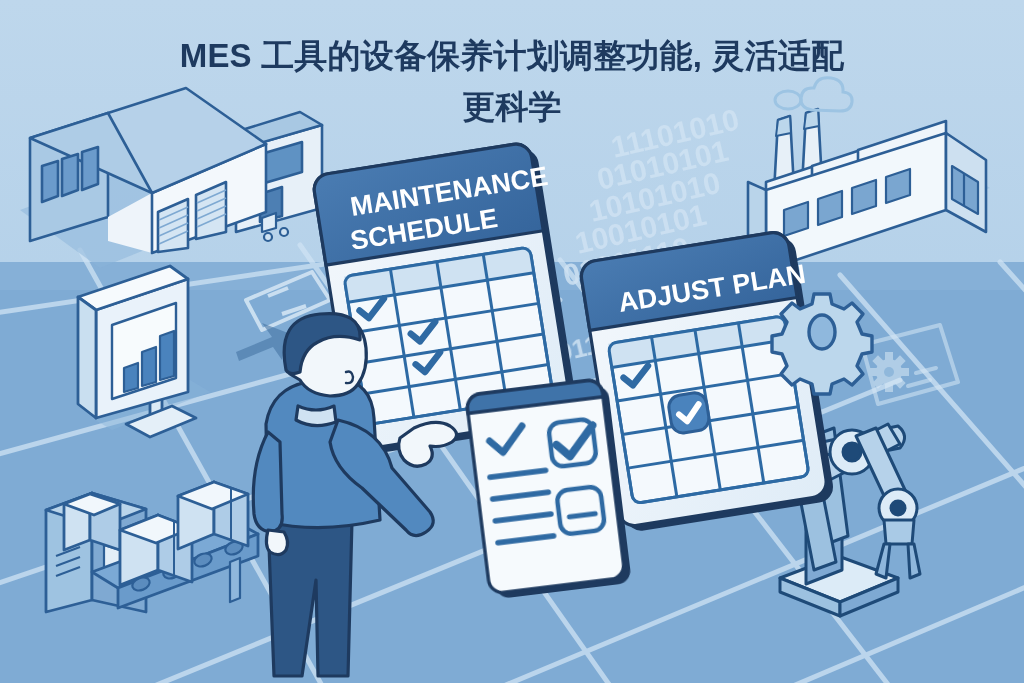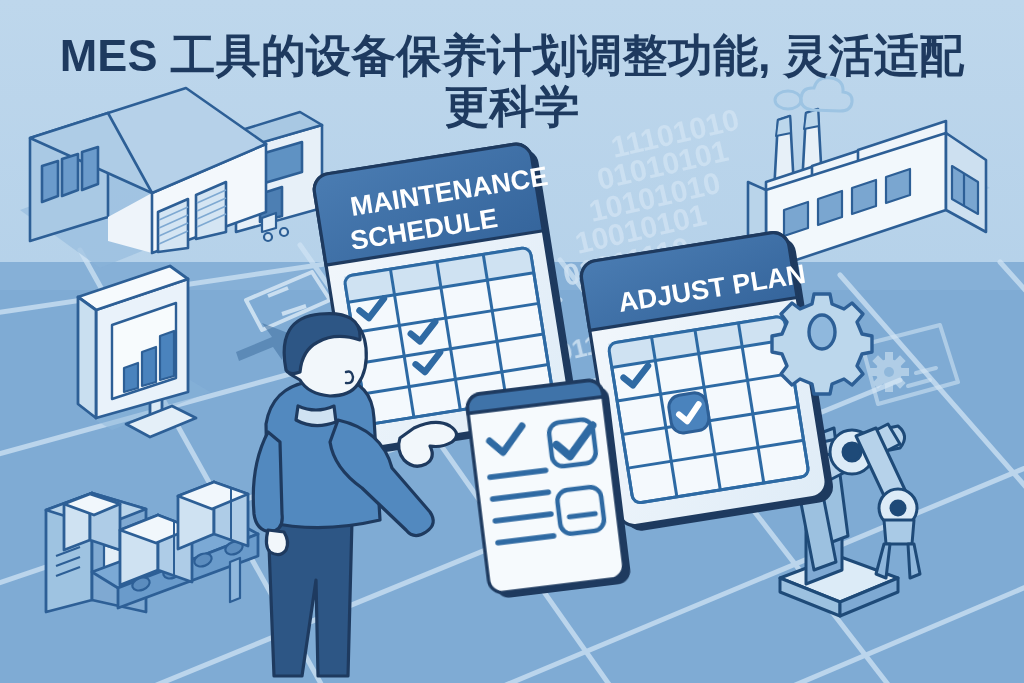--- a/index.html
+++ b/index.html
@@ -6,21 +6,21 @@
   body{
     width:1024px;height:683px;overflow:hidden;
     font-family:"Liberation Sans","DejaVu Sans",sans-serif;
     background:#b8d4ea;
   }
   #stage{position:relative;width:1024px;height:683px;overflow:hidden;}
   #art{position:absolute;left:0;top:0;}
   #title{
     position:absolute;left:0;top:30px;width:1024px;
     text-align:center;pointer-events:none;
-    color:#1e3a5f;font-weight:bold;font-size:45px;line-height:51px;
+    color:#1e3a5f;font-weight:bold;font-size:33px;line-height:51px;
     letter-spacing:.2px;
   }
   #title .l2{display:block;}
 </style>
 </head>
 <body>
 
 <div id="stage">
 
   <svg id="art" width="1024" height="683" viewBox="0 0 1024 683">

